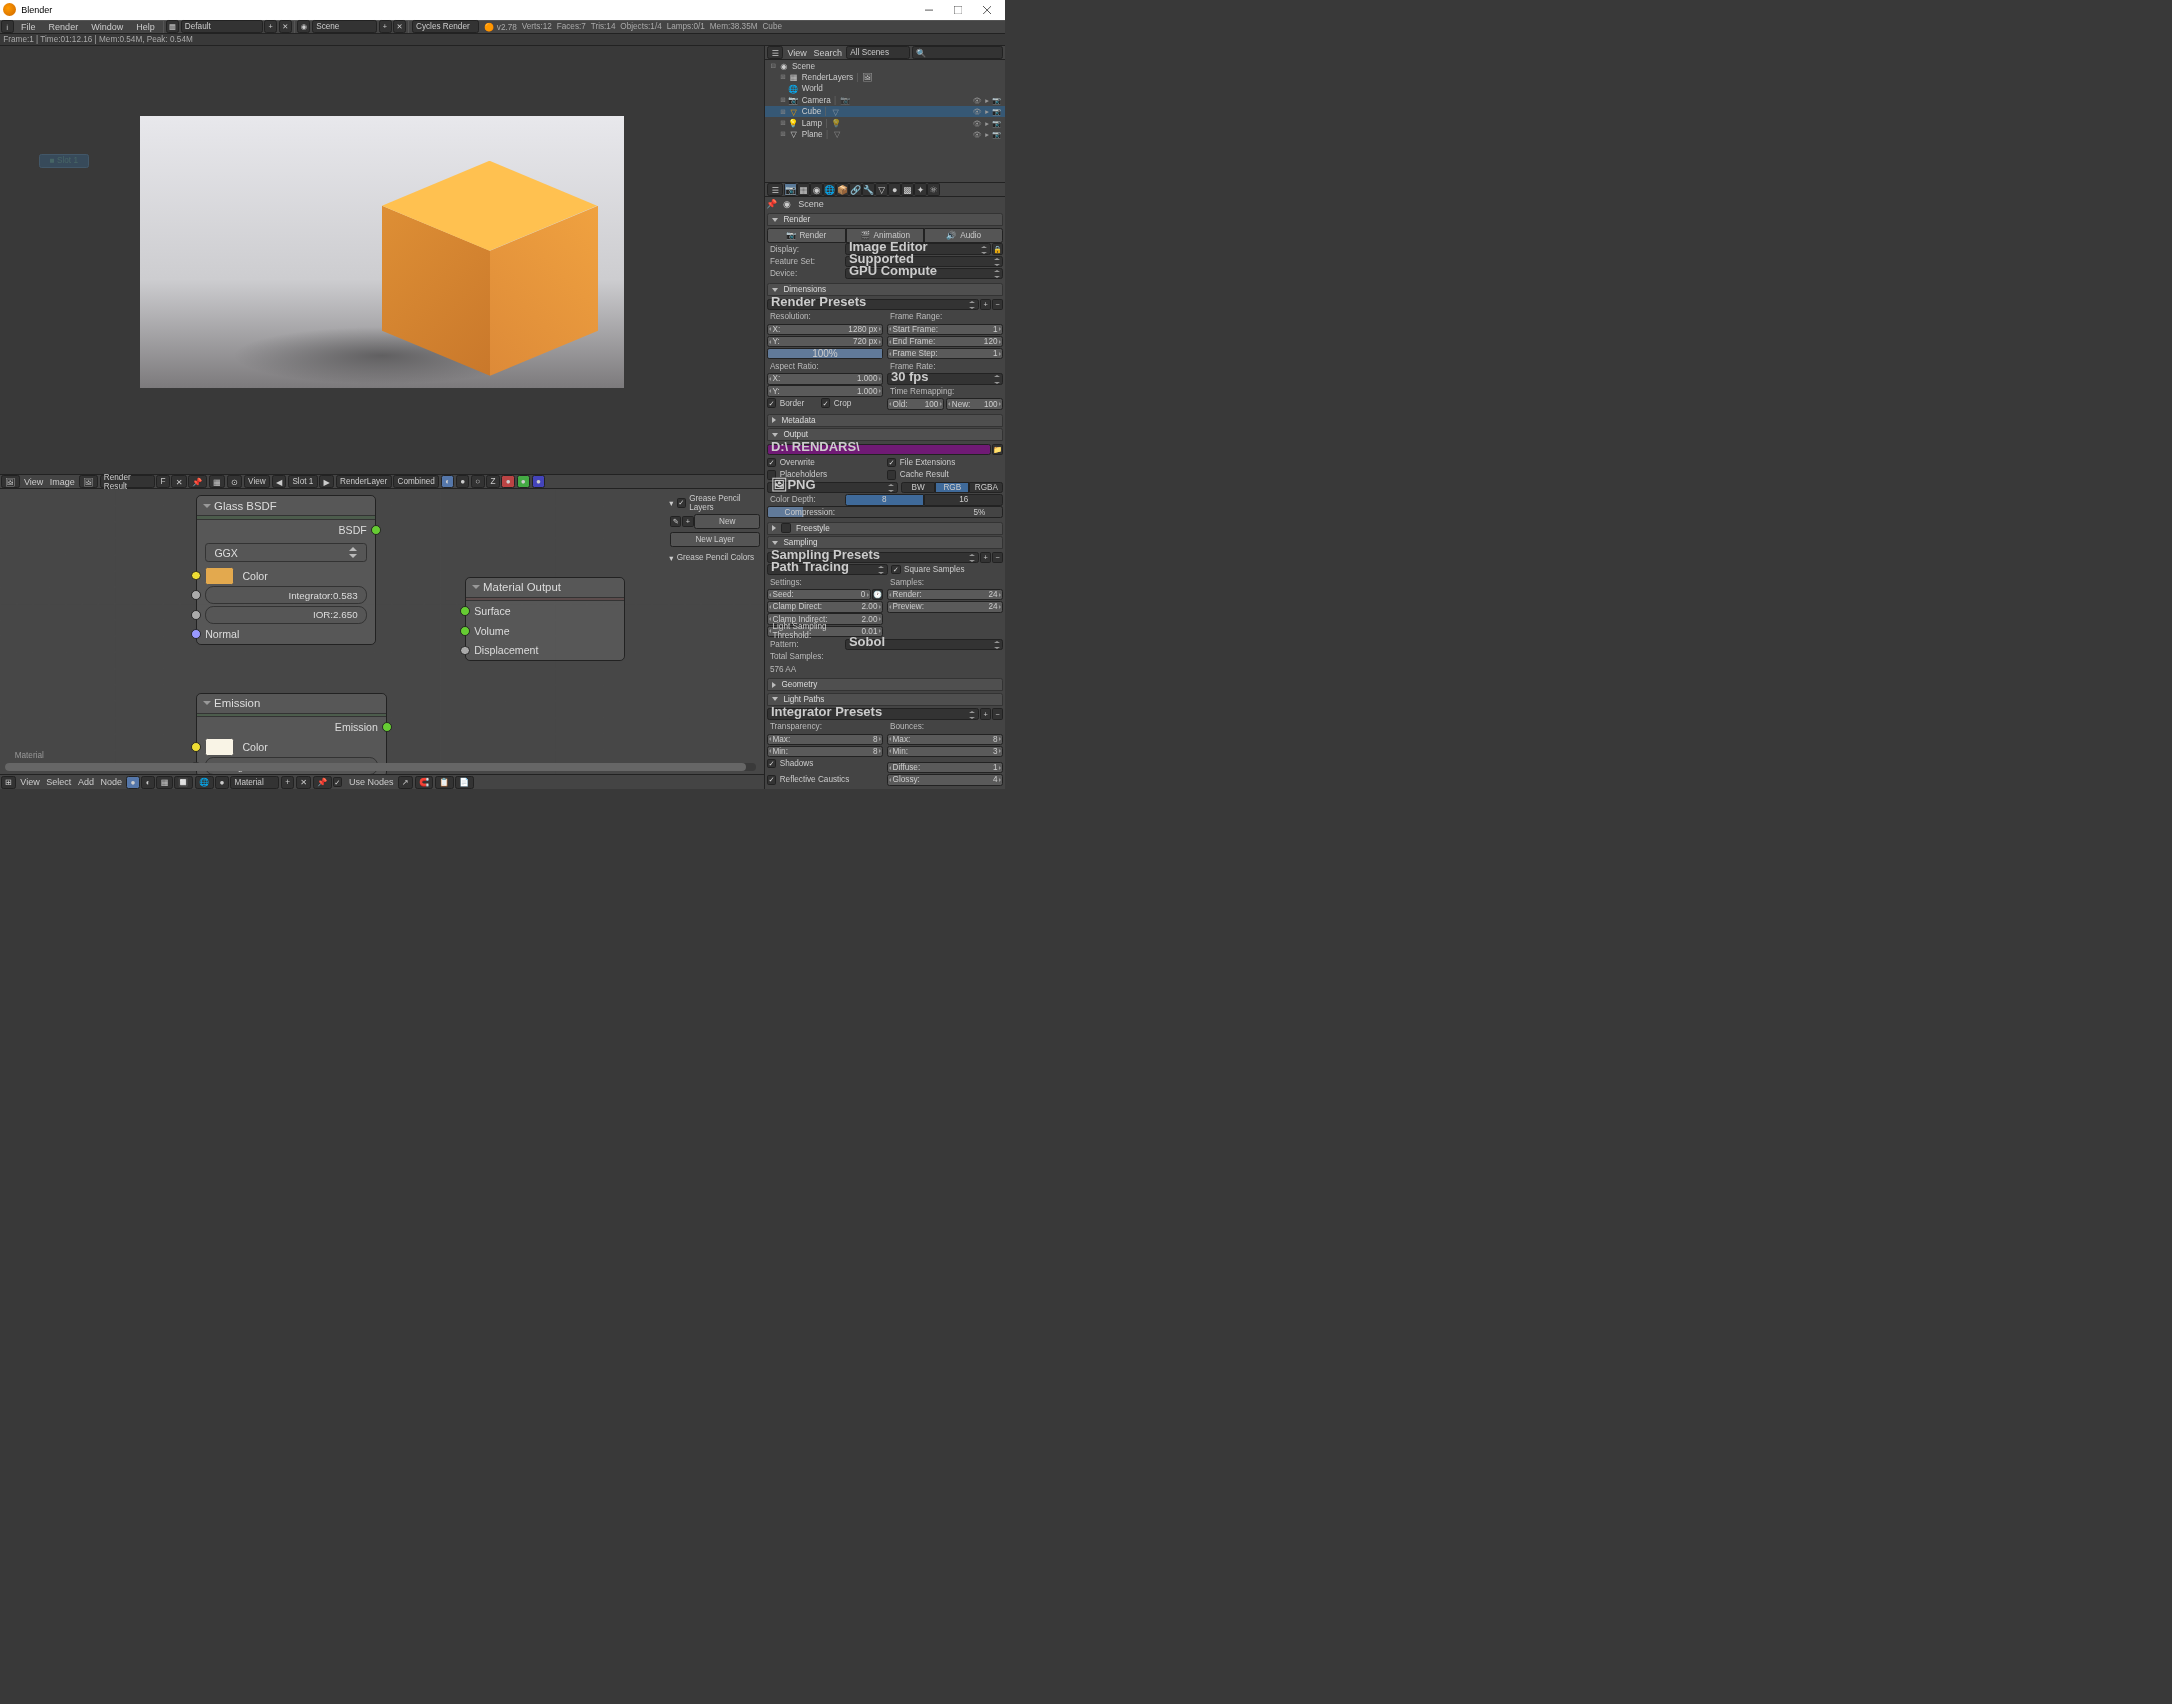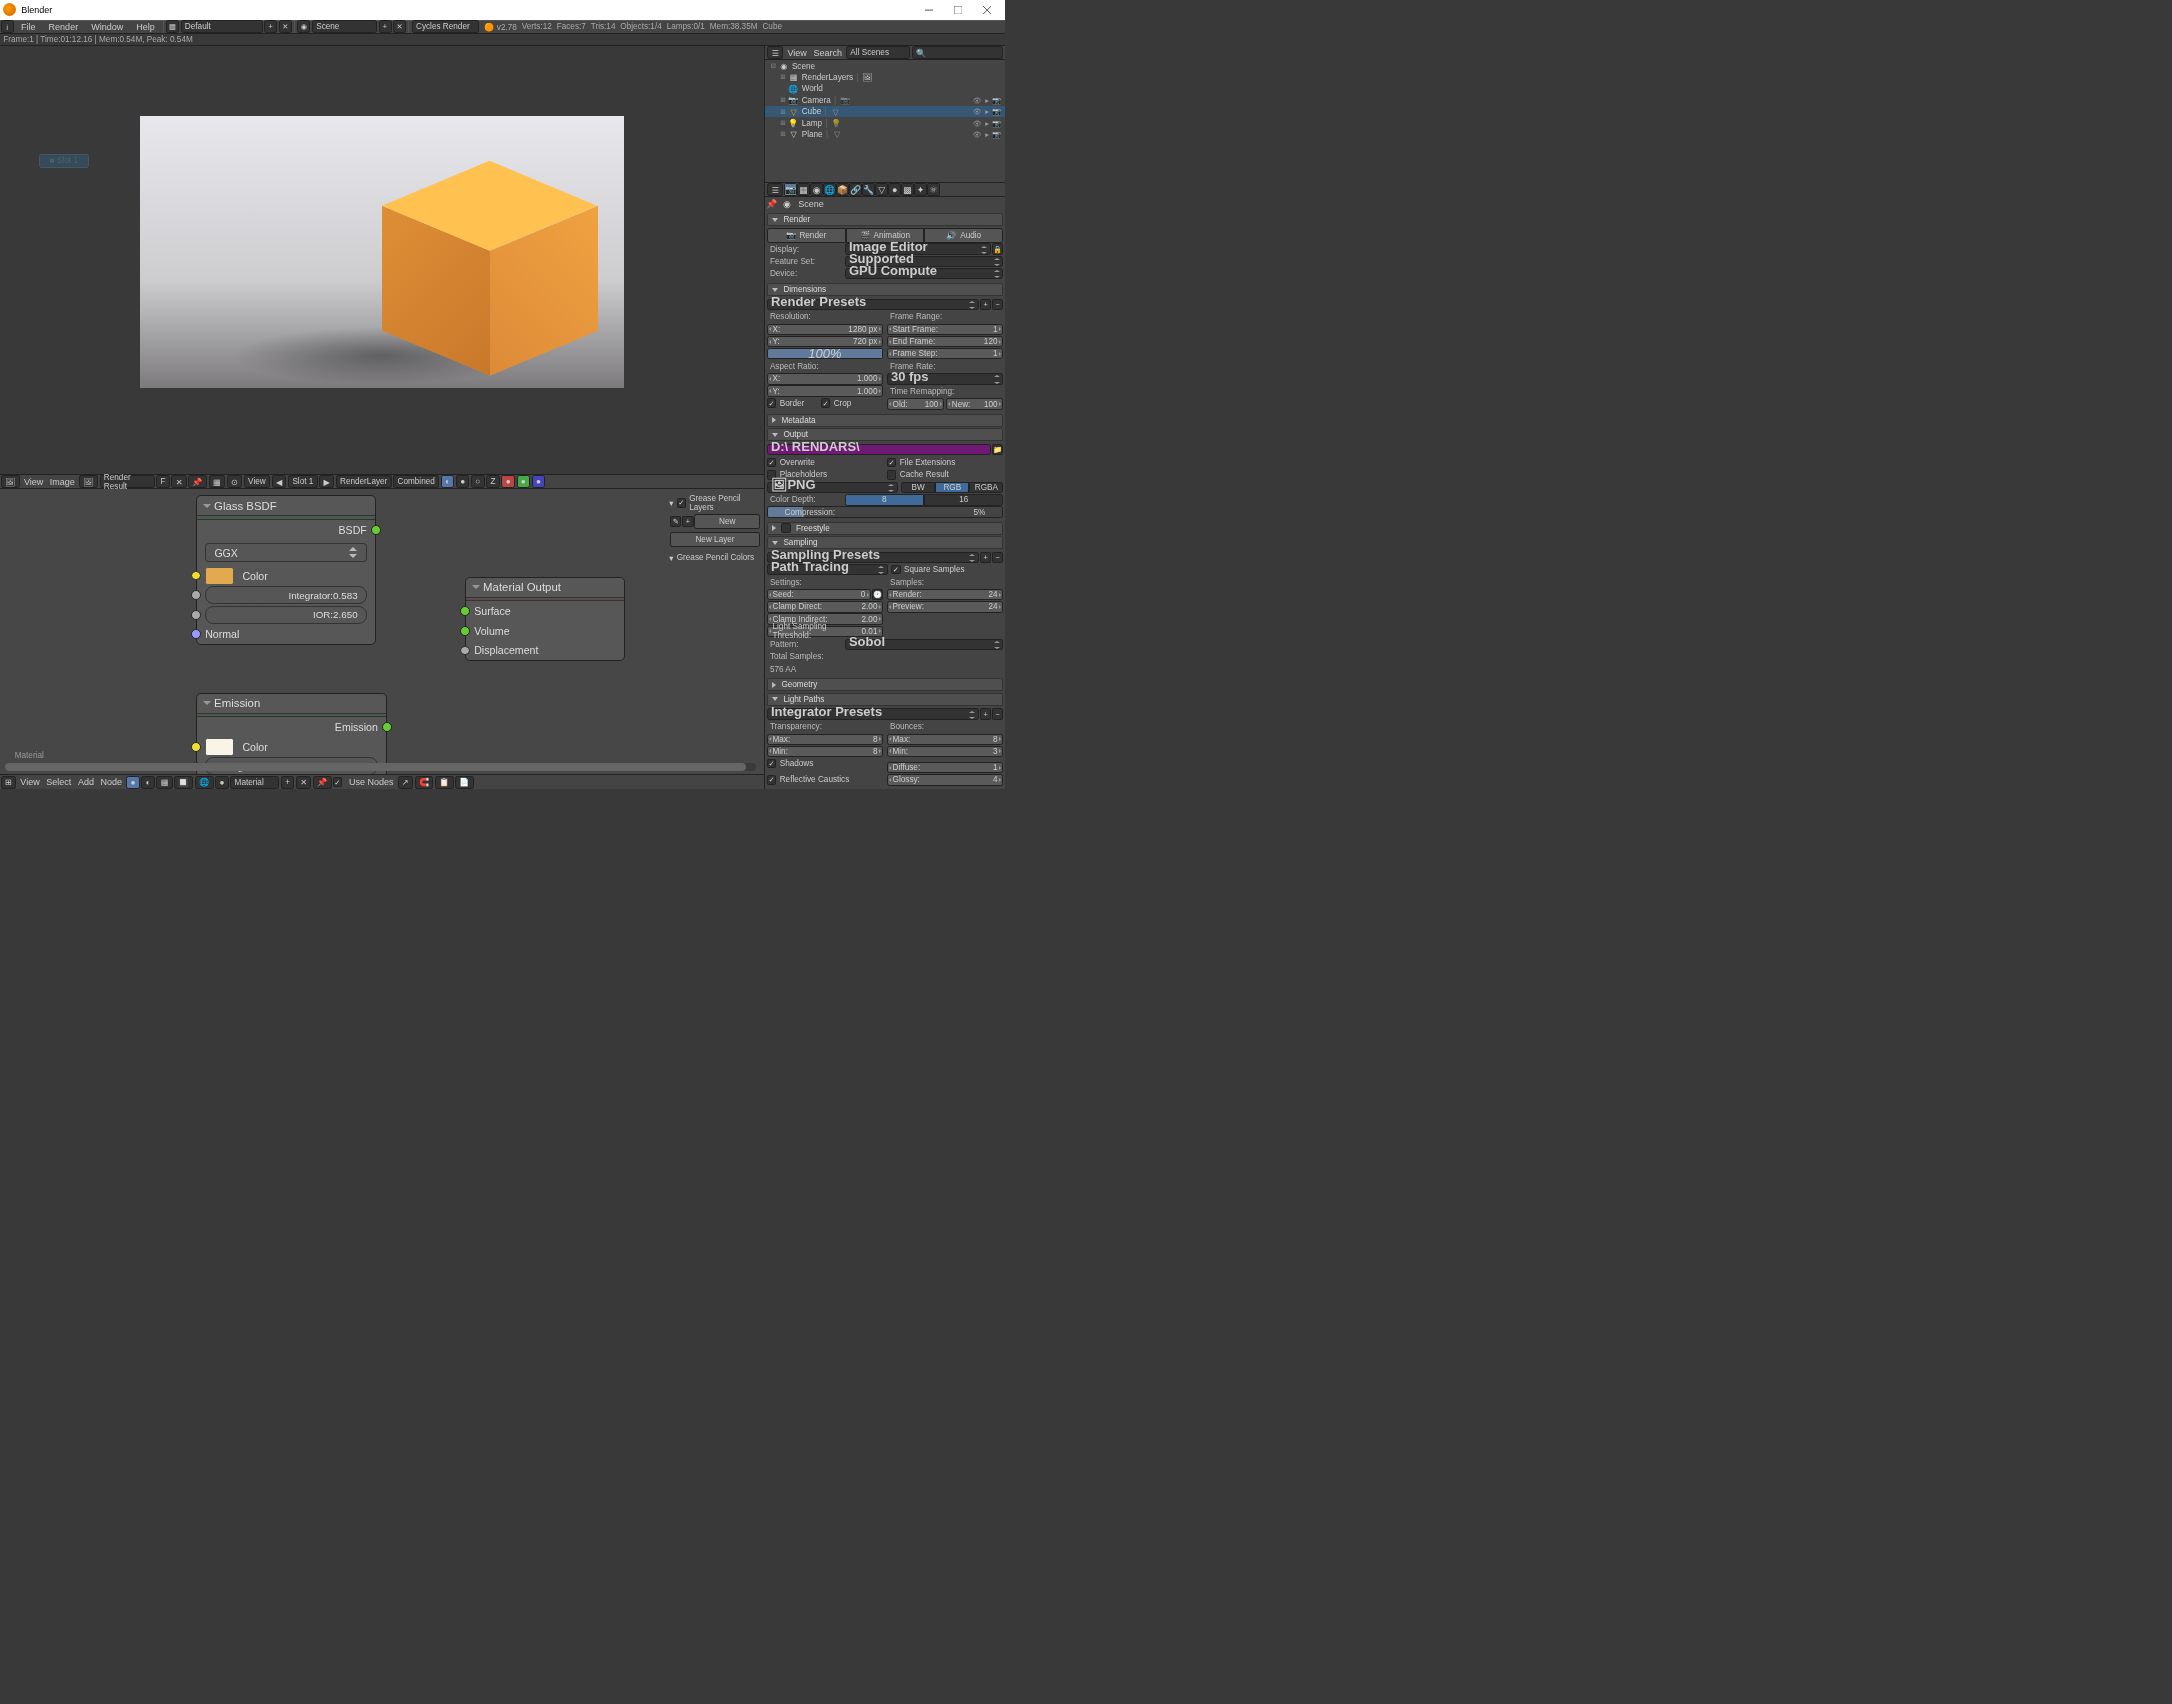--- a/index.html
+++ b/index.html
@@ -120,21 +120,21 @@
 .dd .chev::before, .dd .chev::after { content:""; position:absolute; left:0; width:0;height:0;border-left:3.3px solid transparent;border-right:3.3px solid transparent;}
 .dd .chev::before { top:0; border-bottom:2.4px solid #999;}
 .dd .chev::after { bottom:0; border-top:2.4px solid #999;}
 .num-fld { flex: 1; height: 11.4px; background: #5a5a5a; border: 0.8px solid #222; border-radius: 2.4px; display: flex; align-items: center; padding: 0 4.9px; font-size: 8.2px; position: relative;}
 .num-fld .nlbl { flex: 1; }
 .num-fld::before, .num-fld::after { content: ""; position: absolute; width: 0; height: 0; border-top: 2.4px solid transparent; border-bottom: 2.4px solid transparent;}
 .num-fld::before { left: 1.6px; border-right: 2.4px solid #999;}
 .num-fld::after { right: 1.6px; border-left: 2.4px solid #999;}
 .slider { flex: 1; height: 11.4px; background: #444; border: 0.8px solid #222; border-radius: 2.4px; display: flex; align-items: center; position: relative;}
 .slider .fill { position: absolute; left: 0; top: 0; bottom: 0; background: #617a99; border-radius: 1.6px 0 0 1.6px;}
-.slider .txt { position: relative; flex: 1; text-align: center; font-size: 13px; font-style: italic;}
+.slider .txt { position: relative; flex: 1; text-align: center; font-size: 10px;}
 .slider .stxt { position: relative; padding: 0 17px; flex: 1; display: flex; }
 .slider .stxt span:first-child { flex: 1;}
 .check { width: 9.8px; height: 9.8px; border: 0.8px solid #222; border-radius: 1.6px; background: #333; margin-right: 3.3px; display: flex; align-items: center; justify-content: center; font-size: 7.3px;}
 .check.on::after { content: "✓"; color: #ddd;}
 .two-col { display: flex; gap: 3.3px; }
 .two-col > div { flex: 1; }
 .sublabel { font-size: 8.2px; color: #bbb; padding: 1.6px 3.3px;}
 .toggle-grp { display: flex; height: 11.4px; }
 .toggle-grp > div { flex: 1; background: #333; border: 0.8px solid #222; display: flex; align-items: center; justify-content: center; font-size: 8.2px;}
 .toggle-grp > div.on { background: #3f6a9a;}

